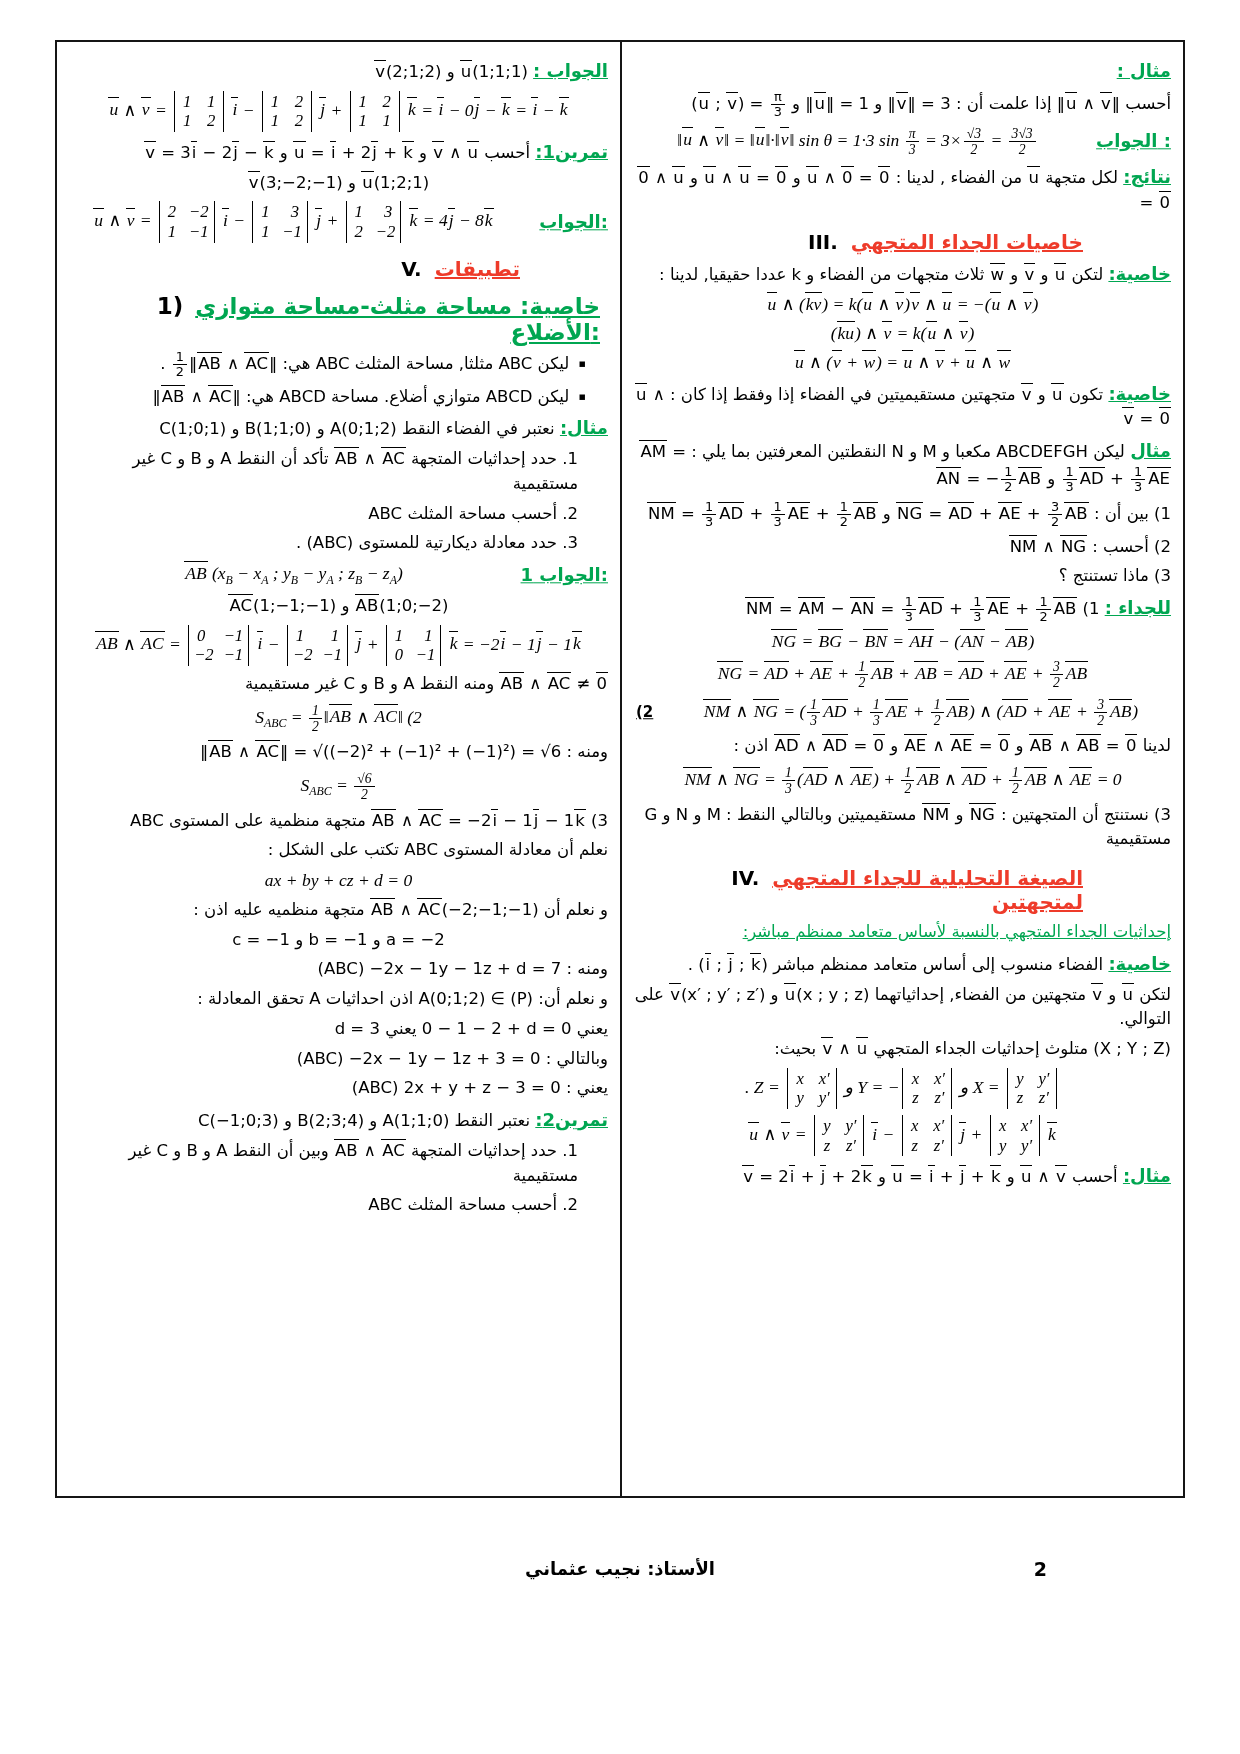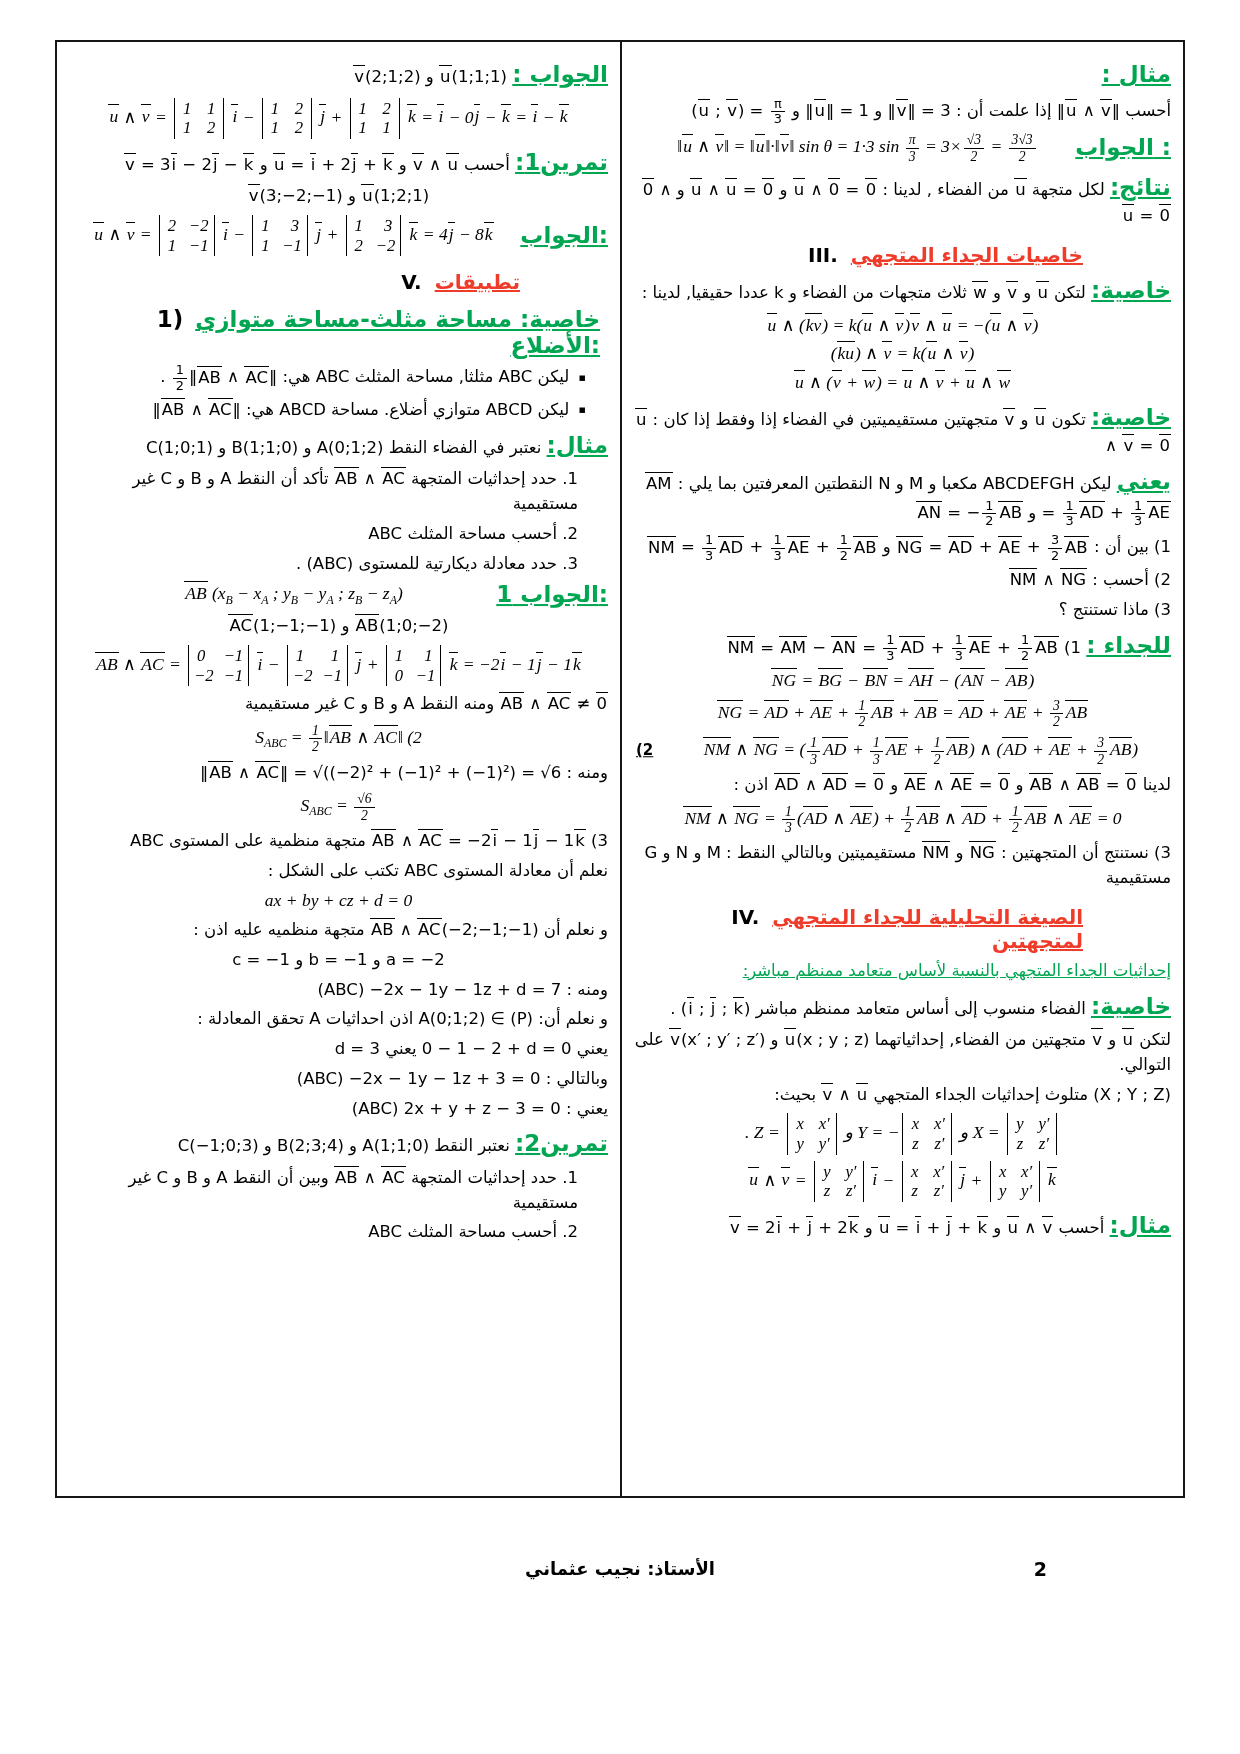--- a/index.html
+++ b/index.html
@@ -9,21 +9,21 @@
   .frame{position:absolute;top:40px;left:55px;width:1130px;height:1458px;border:2px solid #151515;display:flex;direction:rtl}
   .col{width:50%;height:100%;padding:10px 12px 6px;overflow:hidden}
   .col-right{border-left:2px solid #151515}
   .blk{margin:5px 0}
   .para{direction:rtl;text-align:right;font-size:16.5px;line-height:1.5}
   .para.center{text-align:center}
   .para.indent{padding-right:30px}
   .para.greenline{color:var(--green);font-weight:normal;text-decoration:underline}
   .li{padding-right:22px}
   .bullet{font-size:11px;vertical-align:2px;margin-left:4px}
-  .hgreen{color:var(--green);font-weight:bold;text-decoration:underline;font-size:23px}
+  .hgreen{color:var(--green);font-weight:bold;text-decoration:underline;font-size:18px}
   .hred{direction:ltr;text-align:right;padding-right:88px;font-size:20px;font-weight:bold;margin:14px 0 6px}
   .hred .hnum{color:#000;margin-right:6px}
   .hredtxt{color:var(--red);text-decoration:underline}
   .hgreen2{direction:ltr;text-align:right;padding-right:8px;font-size:23px;font-weight:bold;margin:12px 0 4px}
   .hgreen2 .hnum{color:#000;margin-right:4px}
   .hgtxt{color:var(--green);text-decoration:underline}
   .mline{direction:ltr;text-align:center;font-family:"Liberation Serif","DejaVu Serif",serif;font-style:italic;font-size:17.5px;line-height:1.3;position:relative;margin:6px 0}
   .mline.m2{display:flex;justify-content:center;padding:0 28px}
   .mline.haslab{padding-left:36px}
   .mline.hasrlab{padding-right:90px;text-align:center}
@@ -66,21 +66,21 @@
         <div class="blk para"><span class="hgreen">نتائج:</span> لكل متجهة <span class="vec">u</span> من الفضاء , لدينا : ⁦<span class="vec">u</span> ∧ <span class="vec">0</span> = <span class="vec">0</span>⁩ و ⁦<span class="vec">u</span> ∧ <span class="vec">u</span> = <span class="vec">0</span>⁩ و ⁦<span class="vec">0</span> ∧ <span class="vec">u</span> = <span class="vec">0</span>⁩</div>
         <div class="blk hred"><span class="hnum">III.</span> <span class="hredtxt">خاصيات الجداء المتجهي</span></div>
         <div class="blk para"><span class="hgreen">خاصية:</span> لتكن <span class="vec">u</span> و <span class="vec">v</span> و <span class="vec">w</span> ثلاث متجهات من الفضاء و k عددا حقيقيا, لدينا :</div>
         <div class="blk mline m2">
           <span class="mbody"><span class="vec">u</span> ∧ (<span class="vec">kv</span>) = k(<span class="vec">u</span> ∧ <span class="vec">v</span>)</span>
           <span class="mbody"><span class="vec">v</span> ∧ <span class="vec">u</span> = −(<span class="vec">u</span> ∧ <span class="vec">v</span>)</span>
         </div>
         <div class="blk mline"><span class="mbody">(<span class="vec">ku</span>) ∧ <span class="vec">v</span> = k(<span class="vec">u</span> ∧ <span class="vec">v</span>)</span></div>
         <div class="blk mline"><span class="mbody"><span class="vec">u</span> ∧ (<span class="vec">v</span> + <span class="vec">w</span>) = <span class="vec">u</span> ∧ <span class="vec">v</span> + <span class="vec">u</span> ∧ <span class="vec">w</span></span></div>
         <div class="blk para"><span class="hgreen">خاصية:</span> تكون <span class="vec">u</span> و <span class="vec">v</span> متجهتين مستقيميتين في الفضاء إذا وفقط إذا كان : ⁦<span class="vec">u</span> ∧ <span class="vec">v</span> = <span class="vec">0</span>⁩</div>
-        <div class="blk para"><span class="hgreen">يعني</span> ليكن ABCDEFGH مكعبا و M و N النقطتين المعرفتين بما يلي : ⁦<span class="vec">AM</span> = <span class="frac">
+        <div class="blk para"><span class="hgreen">مثال</span> ليكن ABCDEFGH مكعبا و M و N النقطتين المعرفتين بما يلي : ⁦<span class="vec">AM</span> = <span class="frac">
             <span class="fn">1</span>
             <span class="fd">3</span>
           </span><span class="vec">AD</span> + <span class="frac">
             <span class="fn">1</span>
             <span class="fd">3</span>
           </span><span class="vec">AE</span>⁩ و ⁦<span class="vec">AN</span> = −<span class="frac">
             <span class="fn">1</span>
             <span class="fd">2</span>
           </span><span class="vec">AB</span>⁩</div>
         <div class="blk para">1) بين أن : ⁦<span class="vec">NG</span> = <span class="vec">AD</span> + <span class="vec">AE</span> + <span class="frac">

